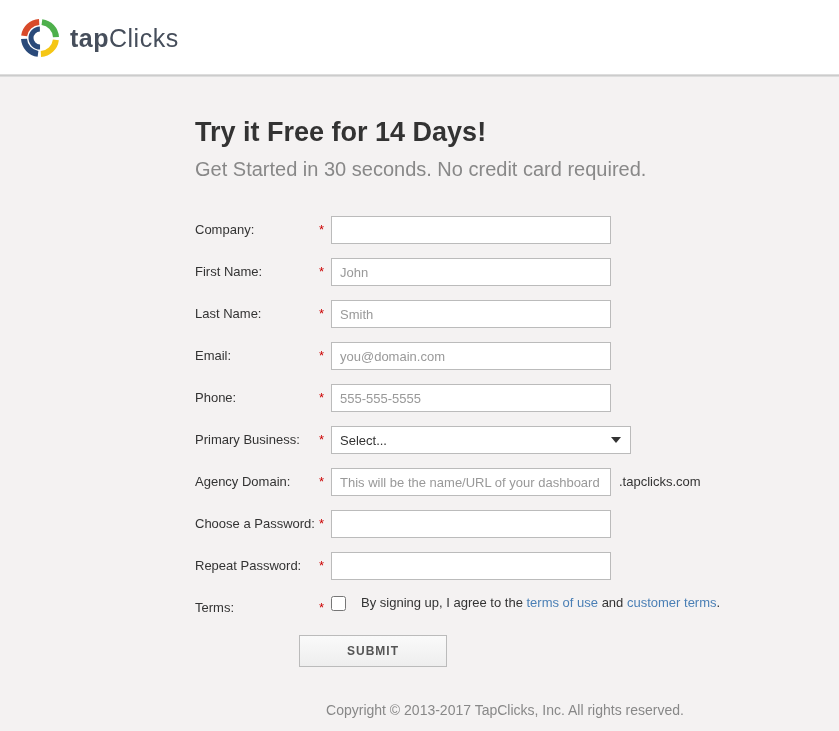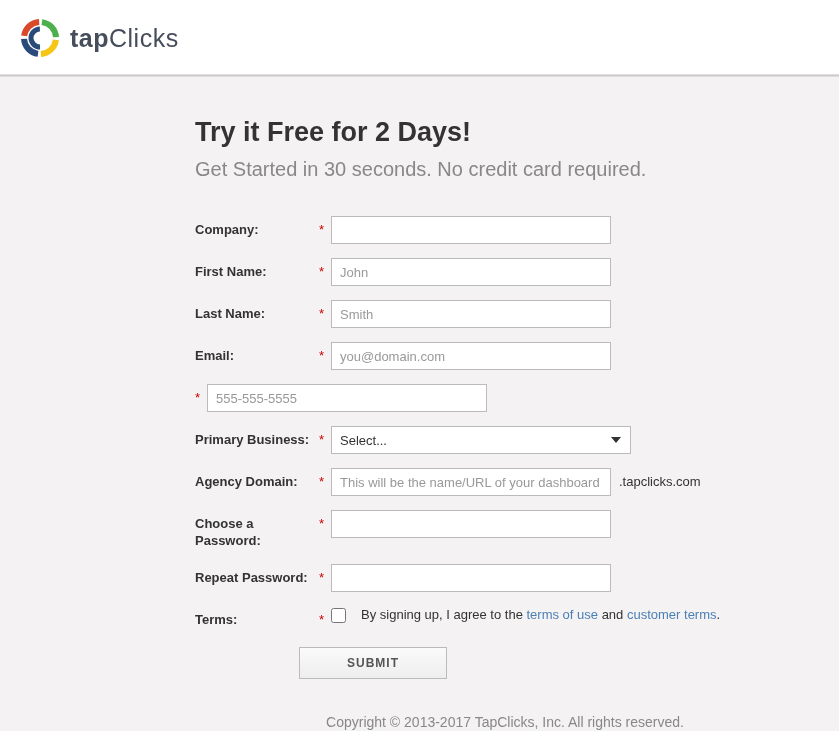--- a/index.html
+++ b/index.html
@@ -10,21 +10,21 @@
     .logo-icon svg { width: 40px; height: 40px; }
     .logo-text { font-size: 25px; color: #464e5b; letter-spacing: 0.5px; }
     .logo-text .bold { font-weight: 700; }
     .logo-text .light { font-weight: 300; }
     .divider { height: 3px; background: repeating-linear-gradient(0deg, #ccc, #ccc 1px, #fff 1px, #fff 2px); border-top: 1px solid #ddd; border-bottom: 1px solid #ddd; }
     .content-bg { background: #f4f2f2; padding: 40px 0 15px; min-height: 640px; }
     .container { width: 620px; margin-left: 195px; }
     h1 { font-size: 27px; font-weight: 700; color: #333; margin-bottom: 10px; }
     .subtitle { font-size: 20px; color: #888; font-weight: 400; margin-bottom: 35px; }
     .form-row { display: flex; align-items: flex-start; margin-bottom: 14px; }
-    .form-label { width: 124px; font-size: 13px; font-weight: 700; color: #333; padding-top: 6px; line-height: 1.3; }
+    .form-label { width: 124px; font-size: 13px; font-weight: 400; color: #333; padding-top: 6px; line-height: 1.3; }
     .required { width: 12px; color: #c00; font-size: 13px; padding-top: 6px; text-align: left; }
     .form-input { width: 280px; height: 28px; border: 1px solid #bbb; background: #fff; padding: 4px 8px; font-size: 13px; color: #333; }
     .form-input::placeholder { color: #999; }
     .form-select { width: 300px; height: 28px; border: 1px solid #bbb; background: #fff; padding: 4px 8px; font-size: 13px; color: #333; appearance: none; position: relative; }
     .select-wrap { position: relative; display: inline-block; width: 300px; }
     .select-arrow { position: absolute; right: 10px; top: 50%; transform: translateY(-50%); pointer-events: none; width: 0; height: 0; border-left: 5px solid transparent; border-right: 5px solid transparent; border-top: 6px solid #333; }
     .suffix { font-size: 13px; color: #333; margin-left: 8px; padding-top: 6px; }
     .terms-row { display: flex; align-items: flex-start; }
     .terms-checkbox { width: 15px; height: 15px; border: 1px solid #bbb; margin-top: 2px; margin-left: 0; margin-right: 15px; }
     .terms-text { font-size: 13px; color: #333; line-height: 1.4; }
@@ -50,21 +50,21 @@
     <div class="logo-text">
       <span class="bold">tap</span><span class="light">Clicks</span>
     </div>
   </div>
 </div>
 
 <div class="divider"></div>
 
 <div class="content-bg">
   <div class="container">
-    <h1>Try it Free for 2 Days!</h1>
+    <h1>Try it Free for 14 Days!</h1>
     <div class="subtitle">Get Started in 30 seconds. No credit card required.</div>
 
     <div class="form-row">
       <div class="form-label">Company:</div>
       <div class="required">*</div>
       <input type="text" class="form-input" placeholder="" style="">
     </div>
 
     <div class="form-row">
       <div class="form-label">First Name:</div>
@@ -78,20 +78,21 @@
       <input type="text" class="form-input" placeholder="Smith" style="">
     </div>
 
     <div class="form-row">
       <div class="form-label">Email:</div>
       <div class="required">*</div>
       <input type="text" class="form-input" placeholder="you@domain.com" style="">
     </div>
 
     <div class="form-row">
+      <div class="form-label">Phone:</div>
       <div class="required">*</div>
       <input type="text" class="form-input" placeholder="555-555-5555" style="">
     </div>
 
     <div class="form-row">
       <div class="form-label">Primary Business:</div>
       <div class="required">*</div>
       <div class="select-wrap">
         <select class="form-select">
           <option>Select...</option>

